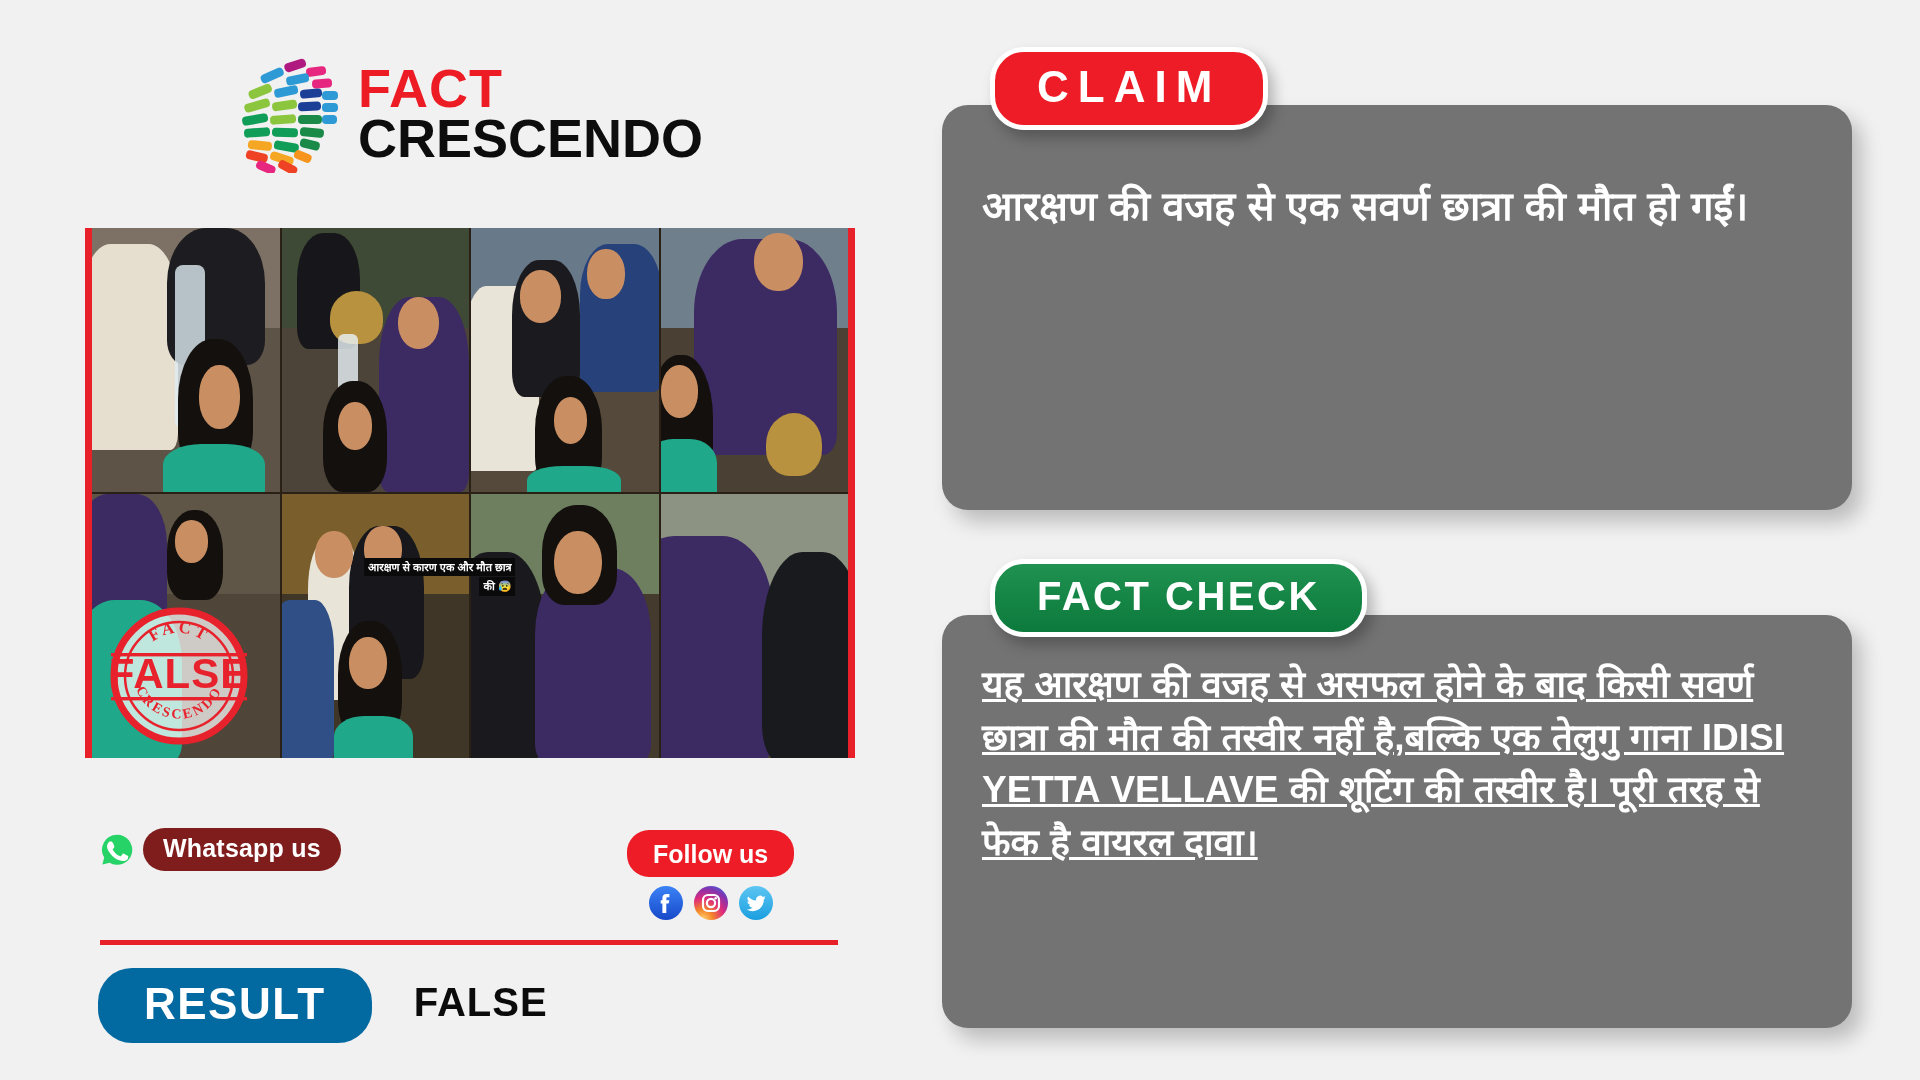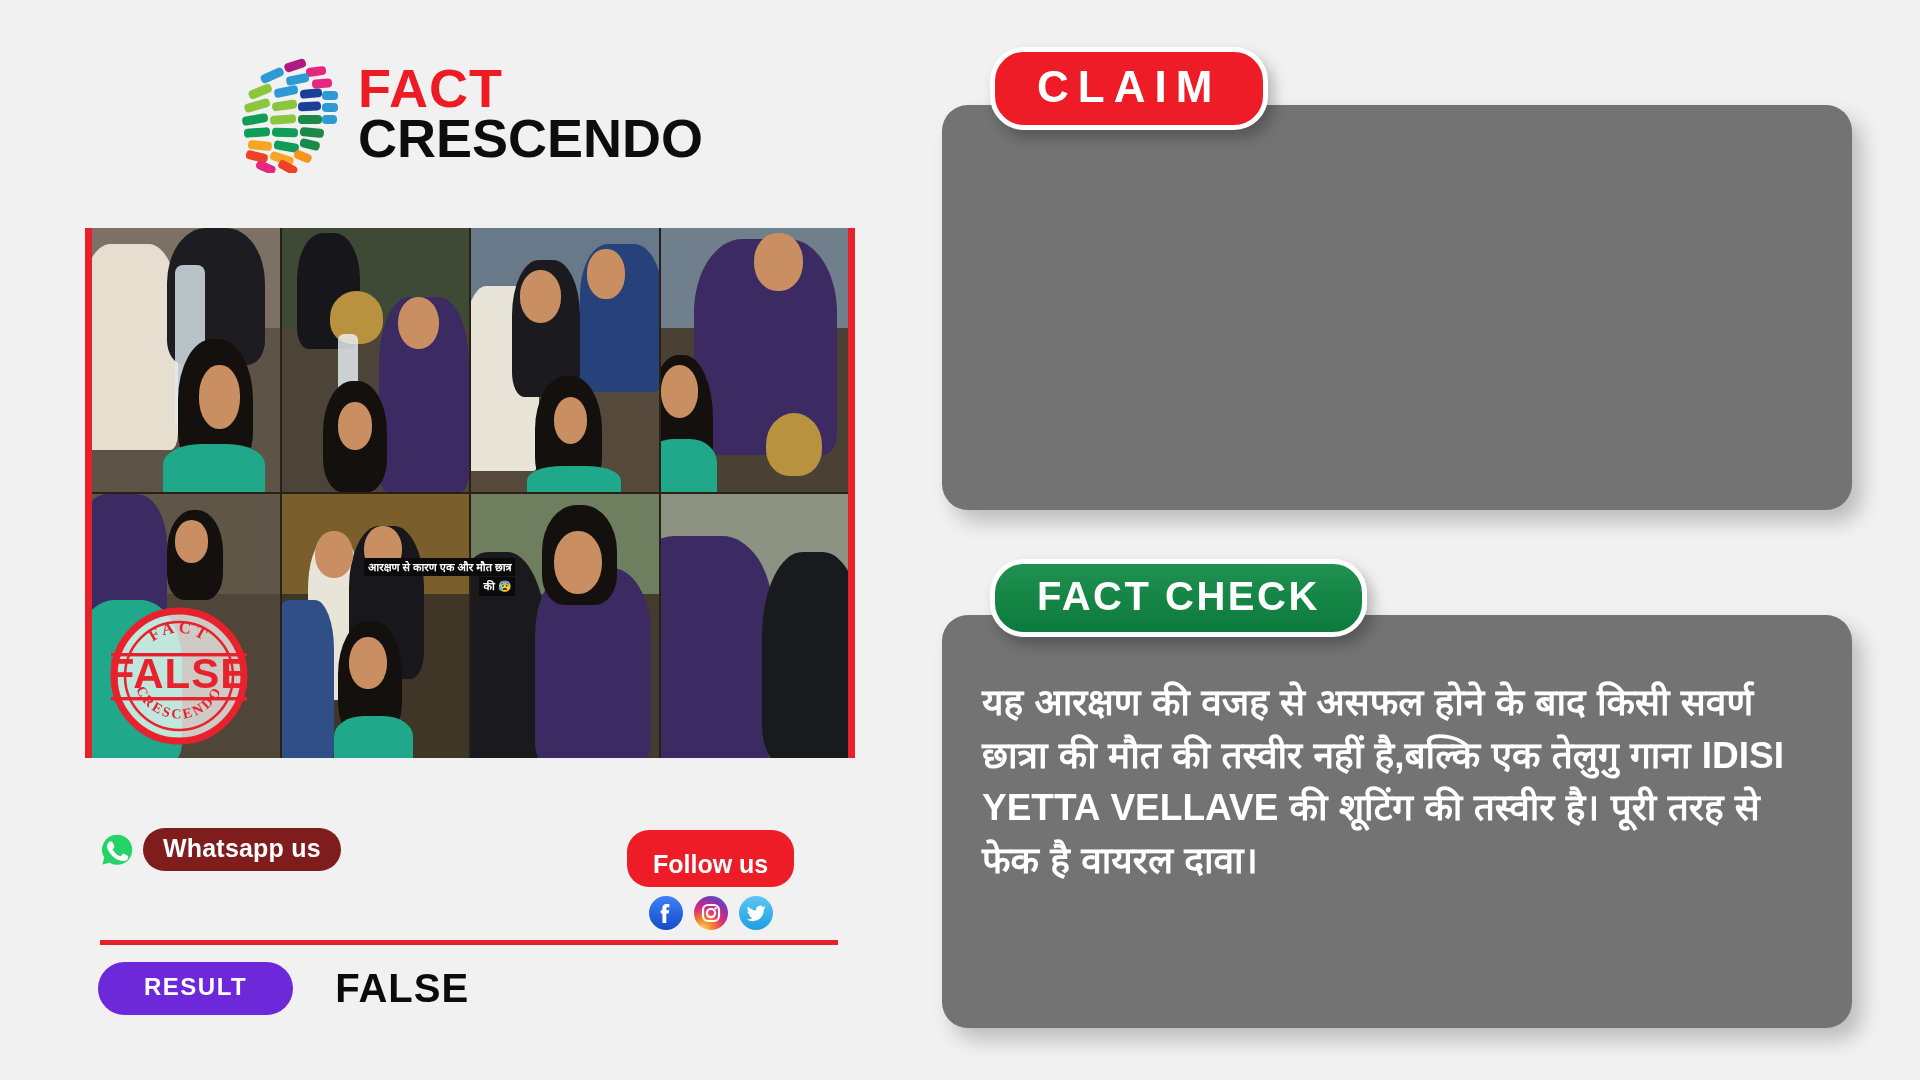--- a/index.html
+++ b/index.html
@@ -87,41 +87,42 @@
     padding:6px 20px 8px;font-size:25px;font-weight:700;
     letter-spacing:.2px;
   }
   #whatsapp-number{
     margin-top:4px;font-size:42px;font-weight:700;color:#111;
     letter-spacing:.5px;
   }
   #follow-block{position:absolute;left:527px;top:2px;text-align:center;}
   #follow-pill{
     background:#ee1c26;color:#fff;border-radius:22px;
-    padding:20px 26px 8px;font-size:25px;font-weight:700;display:inline-block;
+    padding:10px 26px 8px;font-size:25px;font-weight:700;display:inline-block;
   }
   #social-icons{
     margin-top:9px;display:flex;gap:11px;justify-content:center;
   }
   .social-icon{width:34px;height:34px;}
 
   #divider-rule{
     position:absolute;left:100px;top:940px;width:738px;height:5px;
     background:#e8202a;
   }
 
   
   #result-row{
     position:absolute;left:98px;top:962px;
     display:flex;align-items:center;gap:42px;
   }
   #result-pill{
-    background:#6d28d9;color:#fff;border-radius:34px;
-    padding:11px 46px 14px;font-size:24px;font-weight:700;
+    background:#0369a1;color:#fff;border-radius:34px;
+    padding:11px 46px 14px;font-size:44px;font-weight:700;
     letter-spacing:1.5px;
+    margin-top:6px;
   }
   #result-value{
     font-size:40px;font-weight:700;color:#0b0b0b;letter-spacing:1px;
   }
 
   
   #right-column{position:absolute;left:930px;top:0;width:990px;height:1080px;}
 
   .info-panel{
     position:absolute;left:12px;width:910px;
@@ -145,21 +146,21 @@
     font-size:40px;letter-spacing:2.5px;top:-56px;
   }
 
   .panel-body{
     position:absolute;left:40px;right:40px;top:72px;
     color:#fff;font-weight:700;
     font-size:40px;line-height:1.45;
     font-family:"Liberation Sans", sans-serif;
     word-spacing:1px;
   }
-  #factcheck-panel .panel-body{font-size:37px;line-height:1.42;top:62px;}
+  #factcheck-panel .panel-body{font-size:37px;line-height:1.42;top:44px;text-decoration:underline;}
 </style>
 </head>
 <body>
 
 <div id="left-column">
 
   <div id="brand-logo">
     <svg id="logo-globe" viewBox="0 0 104 118">
       <g>
         <rect x="44" y="6" width="22" height="9" rx="4" fill="#b0197f" transform="rotate(-18 55 10)"></rect>
@@ -362,19 +363,20 @@
   <div id="result-row">
     <div id="result-pill">RESULT</div>
     <div id="result-value">FALSE</div>
   </div>
 </div>
 
 <div id="right-column">
 
   <div class="info-panel" id="claim-panel">
     <div class="panel-badge" id="claim-badge">CLAIM</div>
+    <div class="panel-body">आरक्षण की वजह से एक सवर्ण छात्रा की मौत हो गईं।</div>
   </div>
 
   <div class="info-panel" id="factcheck-panel">
     <div class="panel-badge" id="factcheck-badge">FACT CHECK</div>
     <div class="panel-body">यह आरक्षण की वजह से असफल होने के बाद किसी सवर्ण छात्रा की मौत की तस्वीर नहीं है,बल्कि एक तेलुगु गाना IDISI YETTA VELLAVE की शूटिंग की तस्वीर है। पूरी तरह से फेक है वायरल दावा।</div>
   </div>
 </div>
 
 </body></html>

